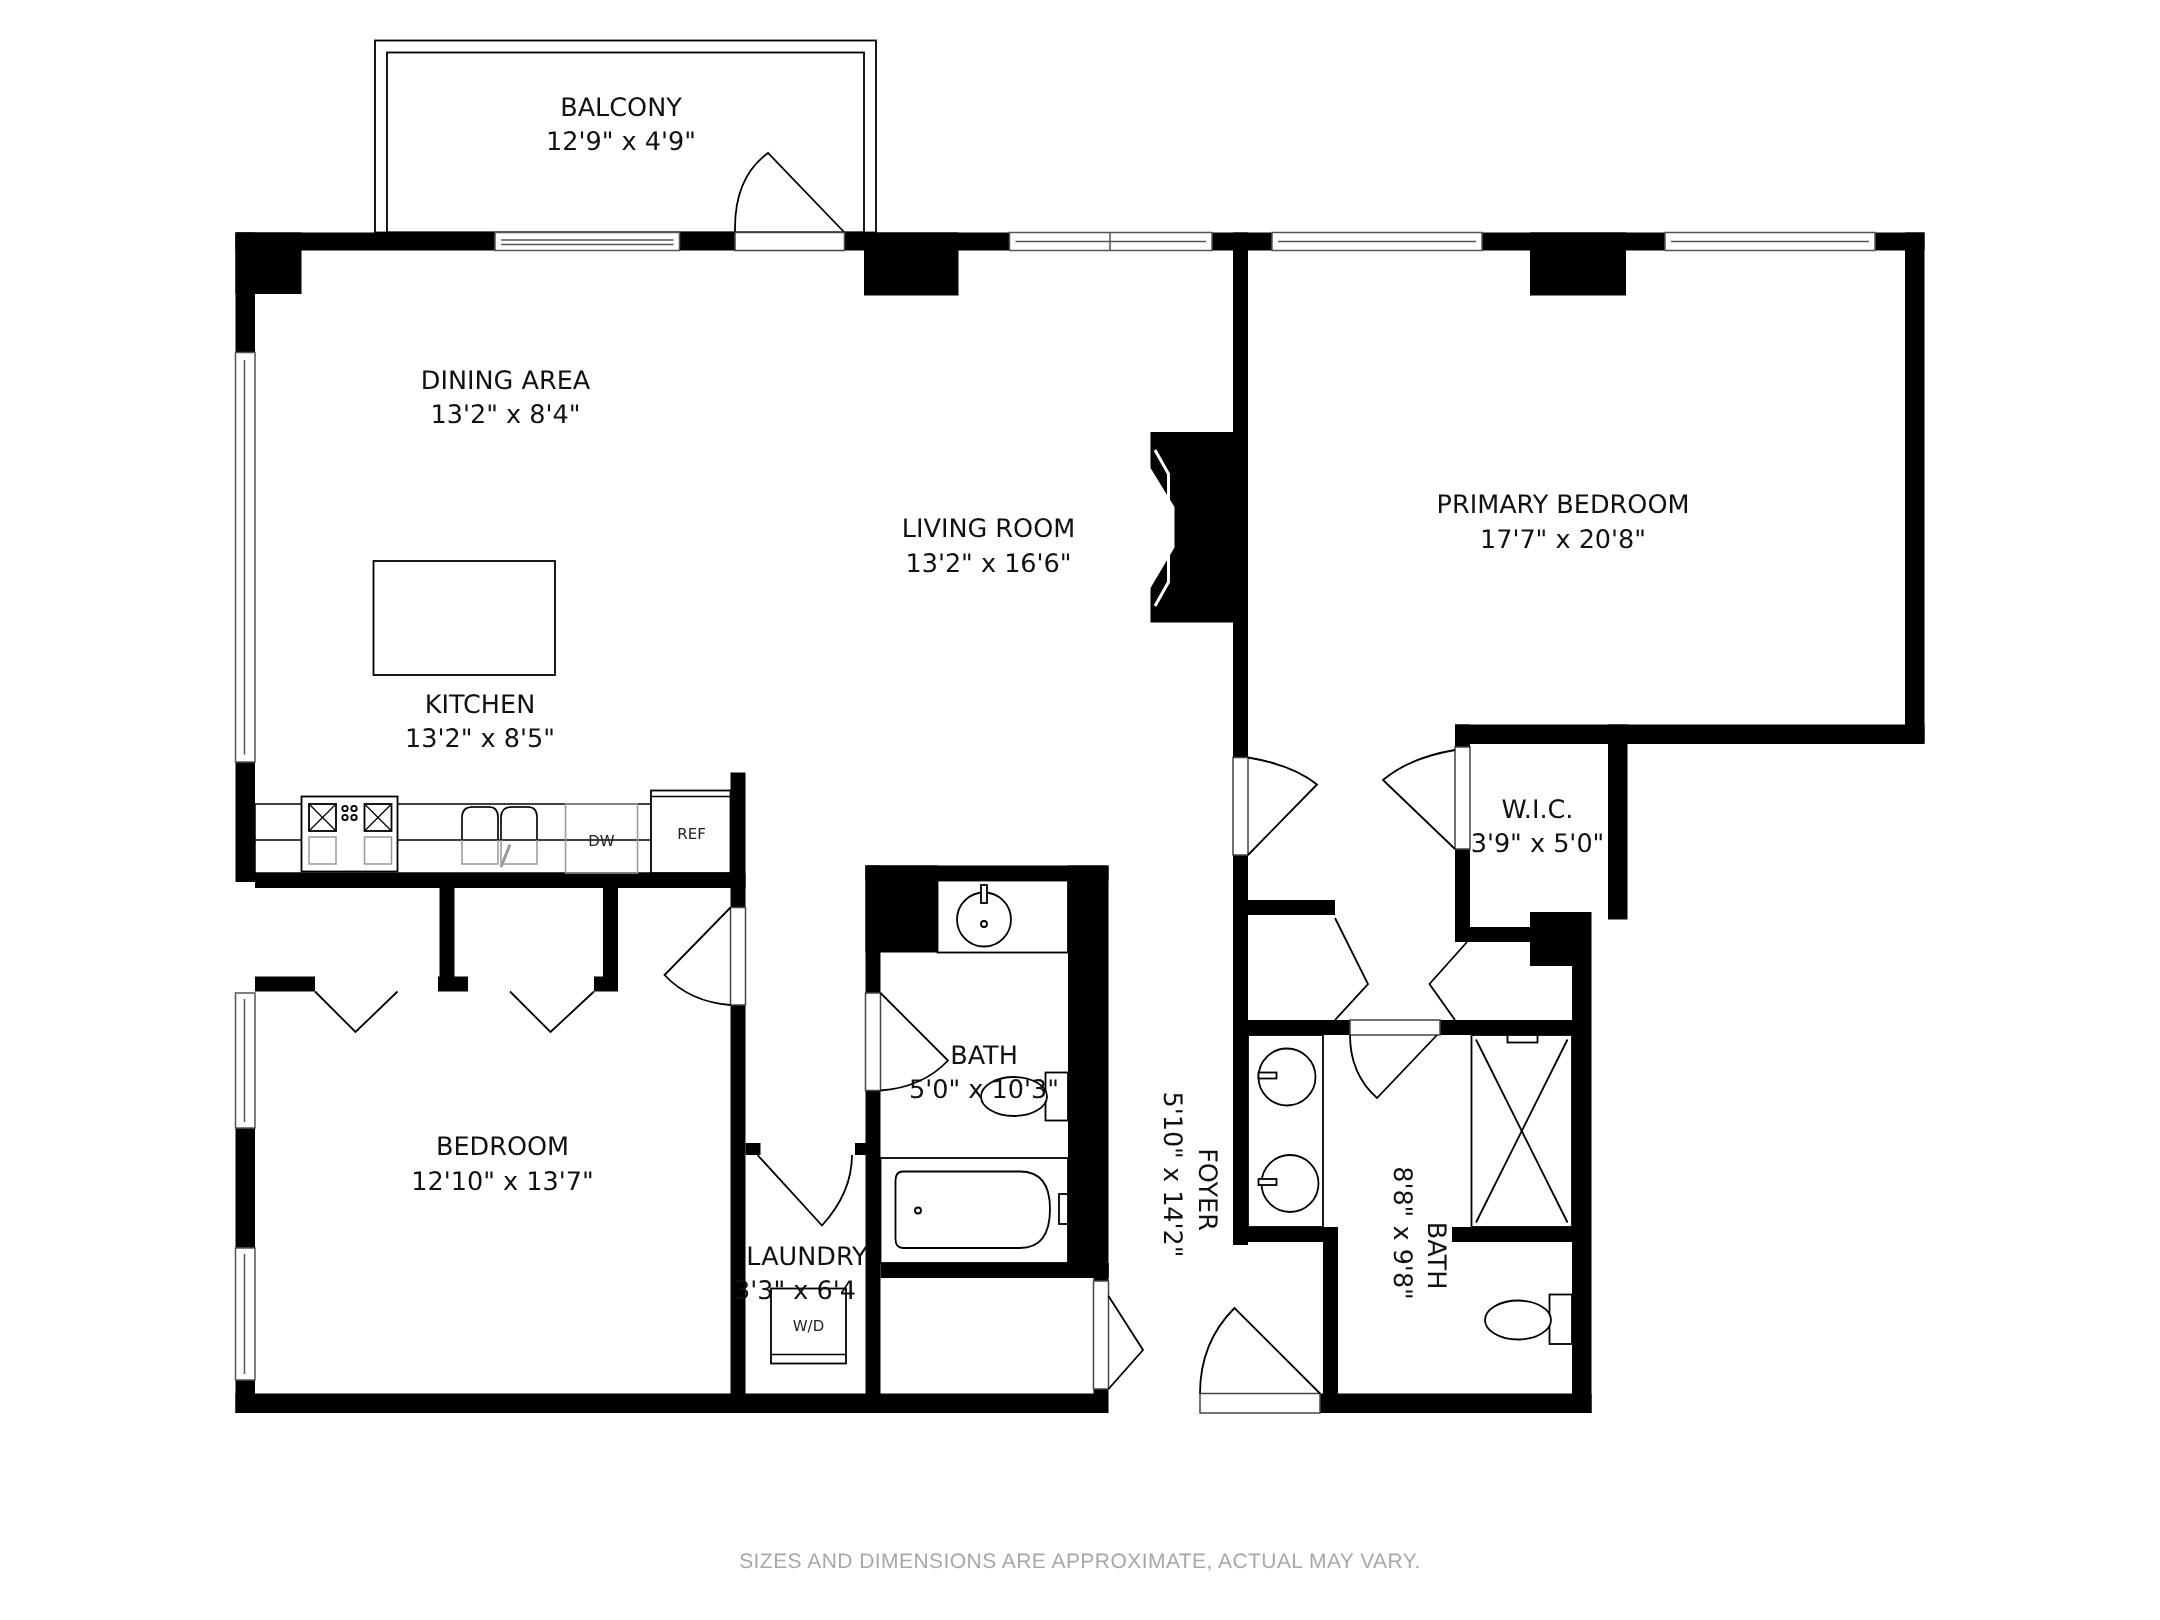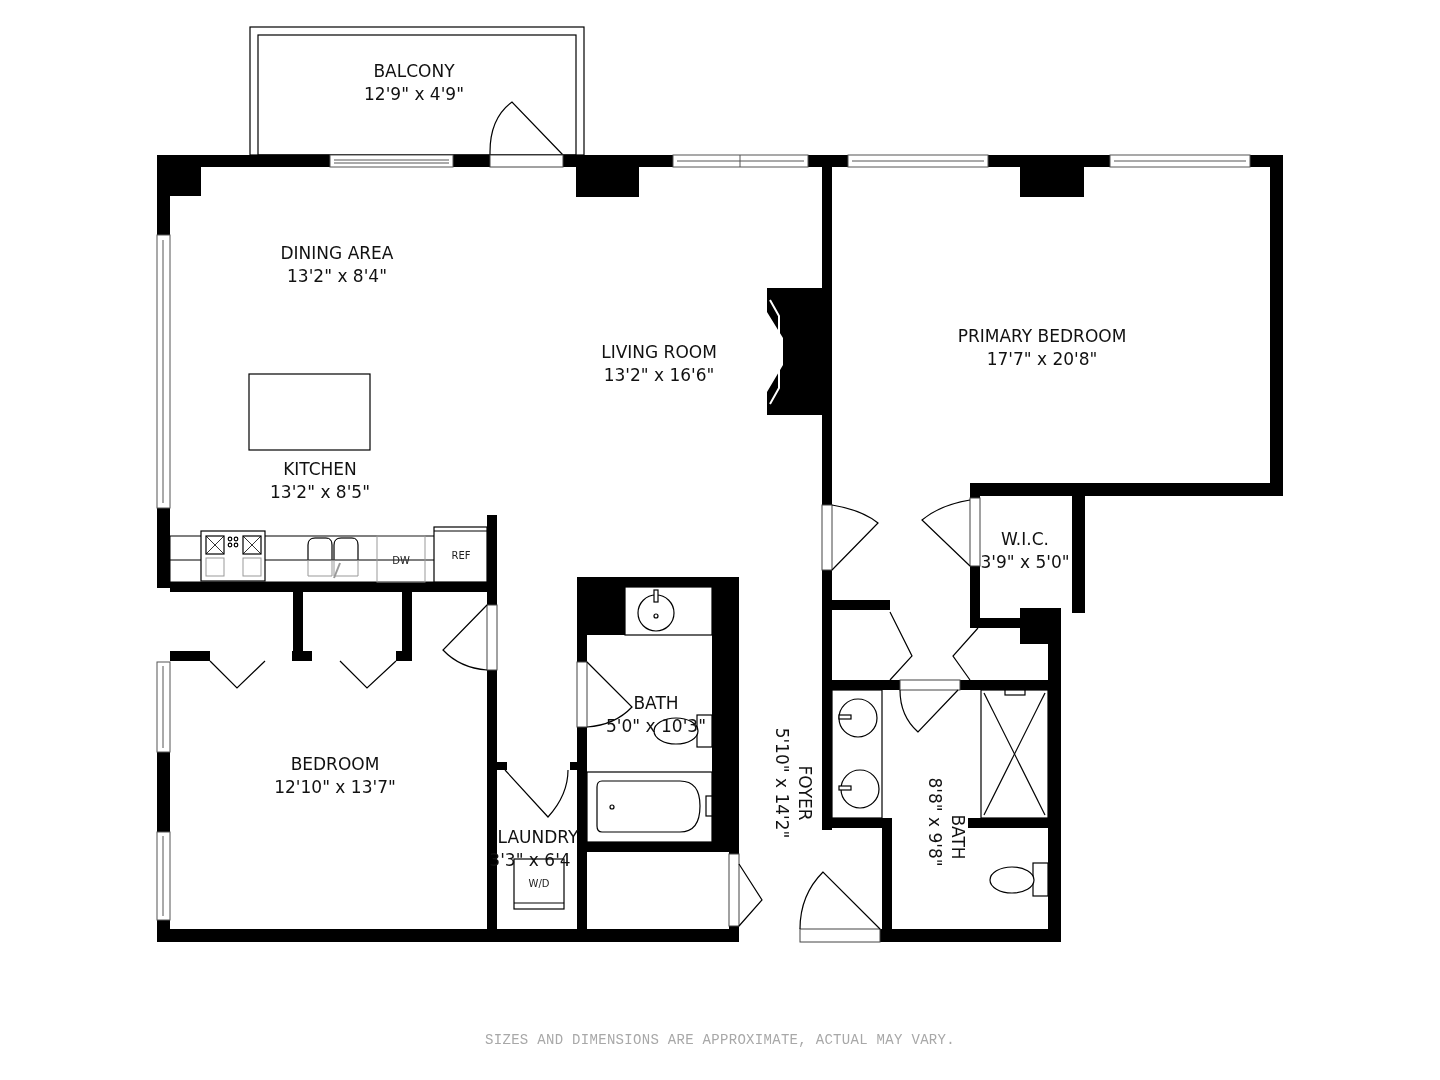--- a/index.html
+++ b/index.html
@@ -7,21 +7,21 @@
   #plan { position: absolute; left: 0; top: 0; width: 1440px; height: 1080px; }
   .wall { fill: #000; }
   .thin { fill: none; stroke: #000; stroke-width: 1.2; }
   .win { fill: #fff; stroke: #555; stroke-width: 1; }
   .winline { stroke: #555; stroke-width: 1; }
   .dooropen { fill: #fff; stroke: #444; stroke-width: 1; }
   .fixture { fill: #fff; stroke: #000; stroke-width: 1.2; }
   .fixture-light { fill: none; stroke: #999; stroke-width: 1; }
   .lbl { font-family: "DejaVu Sans", sans-serif; font-size: 17px; fill: #111; text-anchor: middle; }
   .lbl-sm { font-family: "DejaVu Sans", sans-serif; font-size: 10px; fill: #222; text-anchor: middle; }
-  .disclaimer { position: absolute; left: 0; width: 1440px; top: 1032px; text-align: center; font-size: 14px; color: #a8a8a8; letter-spacing: 0.3px; font-family: Liberation Mono, monospace; }
+  .disclaimer { position: absolute; left: 0; width: 1440px; top: 1032px; text-align: center; font-size: 14px; color: #a8a8a8; letter-spacing: 0.3px; font-family: Liberation Sans, sans-serif; }
 </style>
 </head>
 <body>
 
 <svg id="plan" viewBox="0 0 1440 1080" xmlns="http://www.w3.org/2000/svg">
 
   <g>
     <rect x="250" y="27" width="334" height="128" class="thin"></rect>
     <rect x="258" y="35" width="318" height="120" class="thin"></rect>
 

